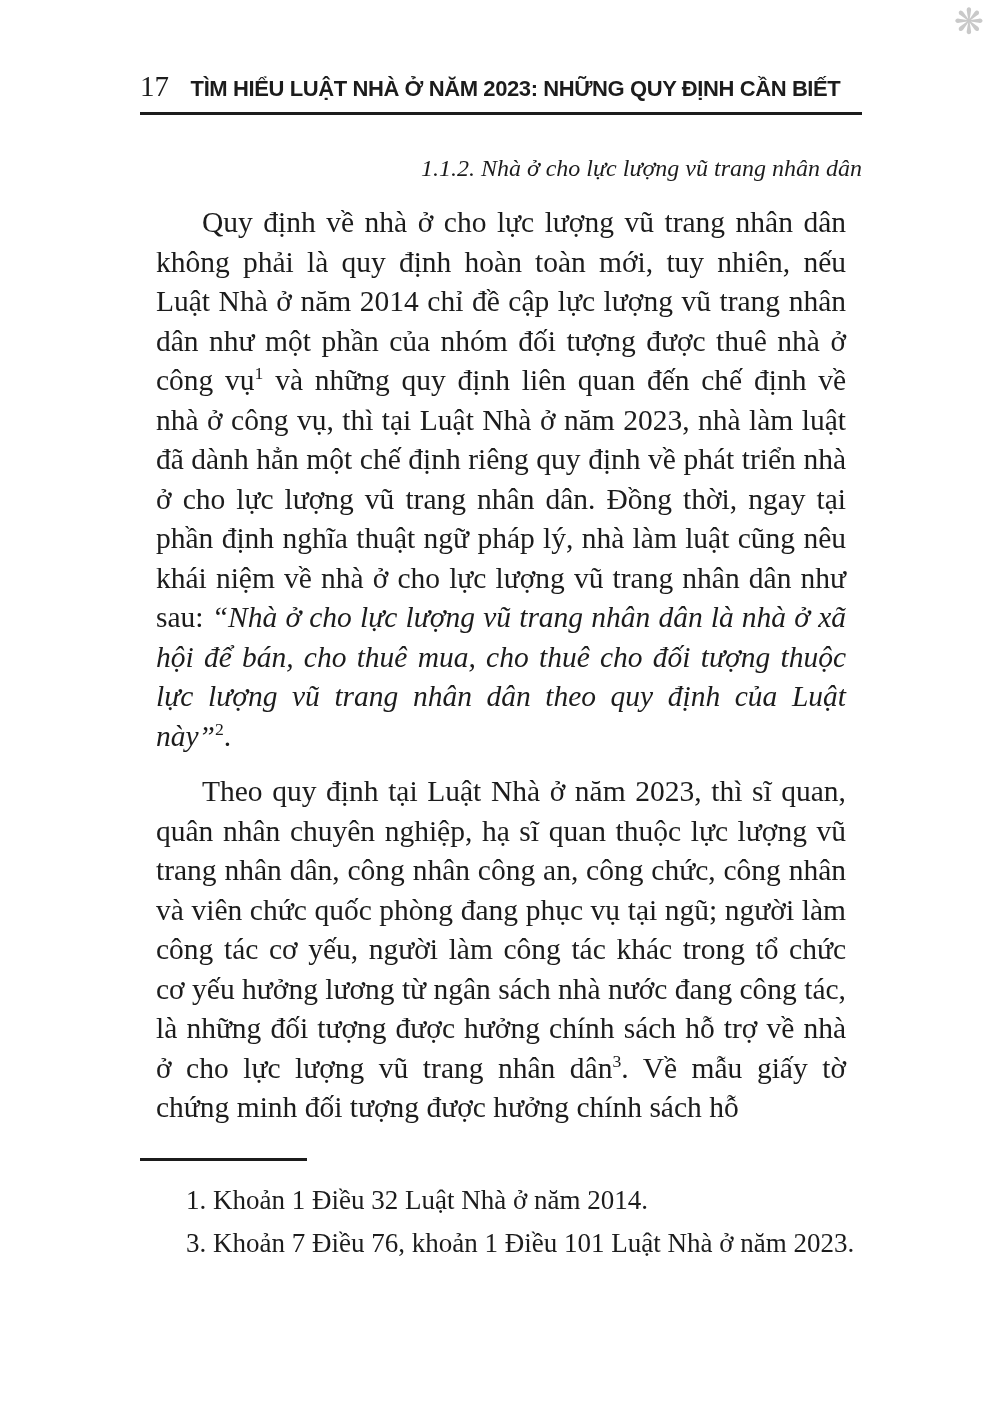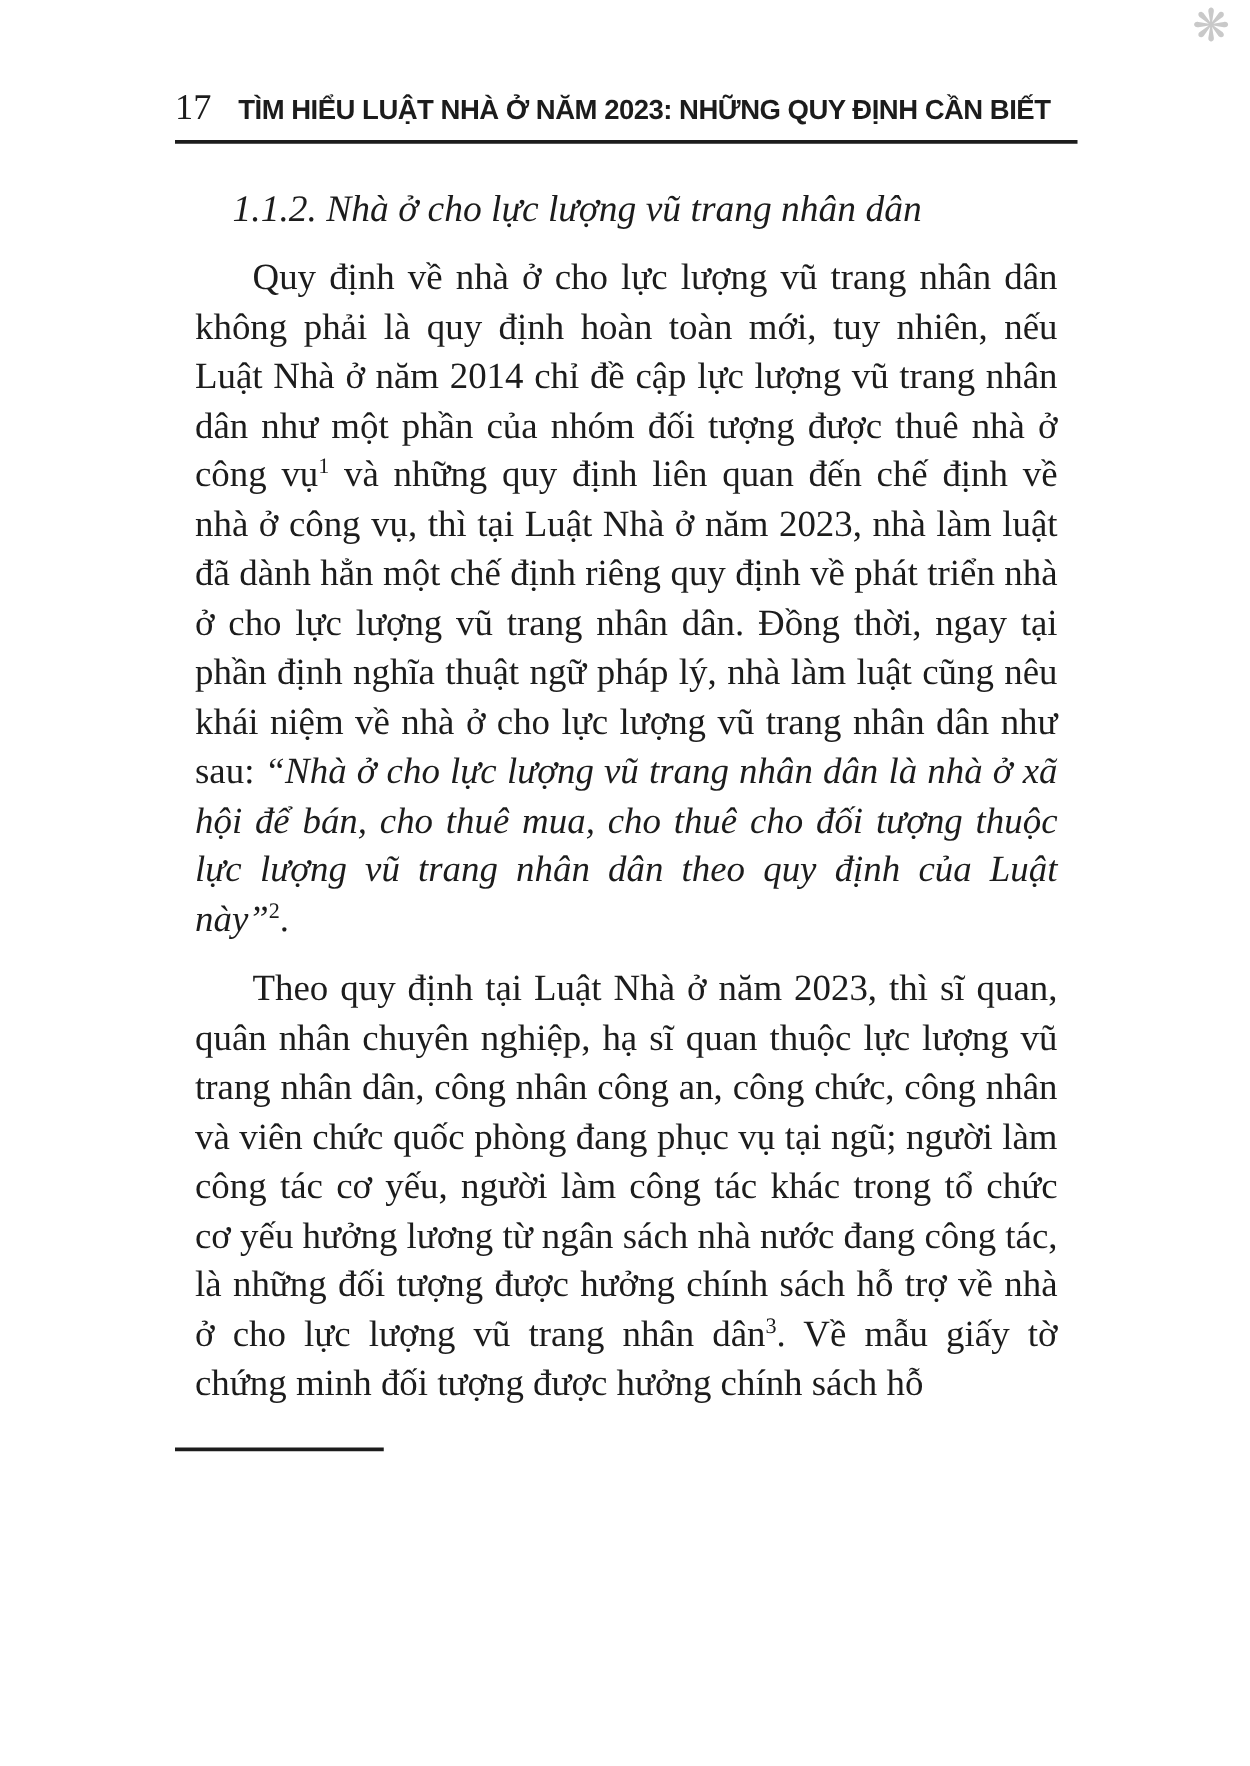--- a/index.html
+++ b/index.html
@@ -43,23 +43,24 @@
     text-align: center;
     font-family: "Liberation Sans", "DejaVu Sans", sans-serif;
     font-weight: 700;
     font-size: 22px;
     letter-spacing: -0.4px;
     white-space: nowrap;
   }
   .section-heading {
     margin: 34px 0 10px 0;
     font-style: italic;
-    font-size: 30px;
+    font-size: 24px;
     line-height: 38px;
     text-indent: 46px;
+    text-align: right;
   }
   .body-paragraphs .body-para {
     margin: 16px;
     font-size: 29.5px;
     line-height: 39.5px;
     text-align: justify;
     text-indent: 46px;
   }
   .body-para sup {
     font-size: 0.6em;
@@ -96,16 +97,18 @@
     <div class="section-heading">1.1.2. Nhà ở cho lực lượng vũ trang nhân dân</div>
 
     <div class="body-paragraphs">
         <p class="body-para"><span>Quy định về nhà ở cho lực lượng vũ trang nhân dân không phải là quy định hoàn toàn mới, tuy nhiên, nếu Luật Nhà ở năm 2014 chỉ đề cập lực lượng vũ trang nhân dân như một phần của nhóm đối tượng được thuê nhà ở công vụ</span><sup>1</sup><span> và những quy định liên quan đến chế định về nhà ở công vụ, thì tại Luật Nhà ở năm 2023, nhà làm luật đã dành hẳn một chế định riêng quy định về phát triển nhà ở cho lực lượng vũ trang nhân dân. Đồng thời, ngay tại phần định nghĩa thuật ngữ pháp lý, nhà làm luật cũng nêu khái niệm về nhà ở cho lực lượng vũ trang nhân dân như sau: </span><em>“Nhà ở cho lực lượng vũ trang nhân dân là nhà ở xã hội để bán, cho thuê mua, cho thuê cho đối tượng thuộc lực lượng vũ trang nhân dân theo quy định của Luật này”</em><sup>2</sup><span>.</span></p>
         <p class="body-para"><span>Theo quy định tại Luật Nhà ở năm 2023, thì sĩ quan, quân nhân chuyên nghiệp, hạ sĩ quan thuộc lực lượng vũ trang nhân dân, công nhân công an, công chức, công nhân và viên chức quốc phòng đang phục vụ tại ngũ; người làm công tác cơ yếu, người làm công tác khác trong tổ chức cơ yếu hưởng lương từ ngân sách nhà nước đang công tác, là những đối tượng được hưởng chính sách hỗ trợ về nhà ở cho lực lượng vũ trang nhân dân</span><sup>3</sup><span>. Về mẫu giấy tờ chứng minh đối tượng được hưởng chính sách hỗ</span></p>
       </div>
 
     <hr class="footnote-rule">
 
     <div class="footnotes">
+      <div class="footnote">1. Khoản 1 Điều 32 Luật Nhà ở năm 2014.</div>
+      <div class="footnote">3. Khoản 7 Điều 76, khoản 1 Điều 101 Luật Nhà ở năm 2023.</div>
     </div>
 
   </div>
 </div>
 
 </body></html>

